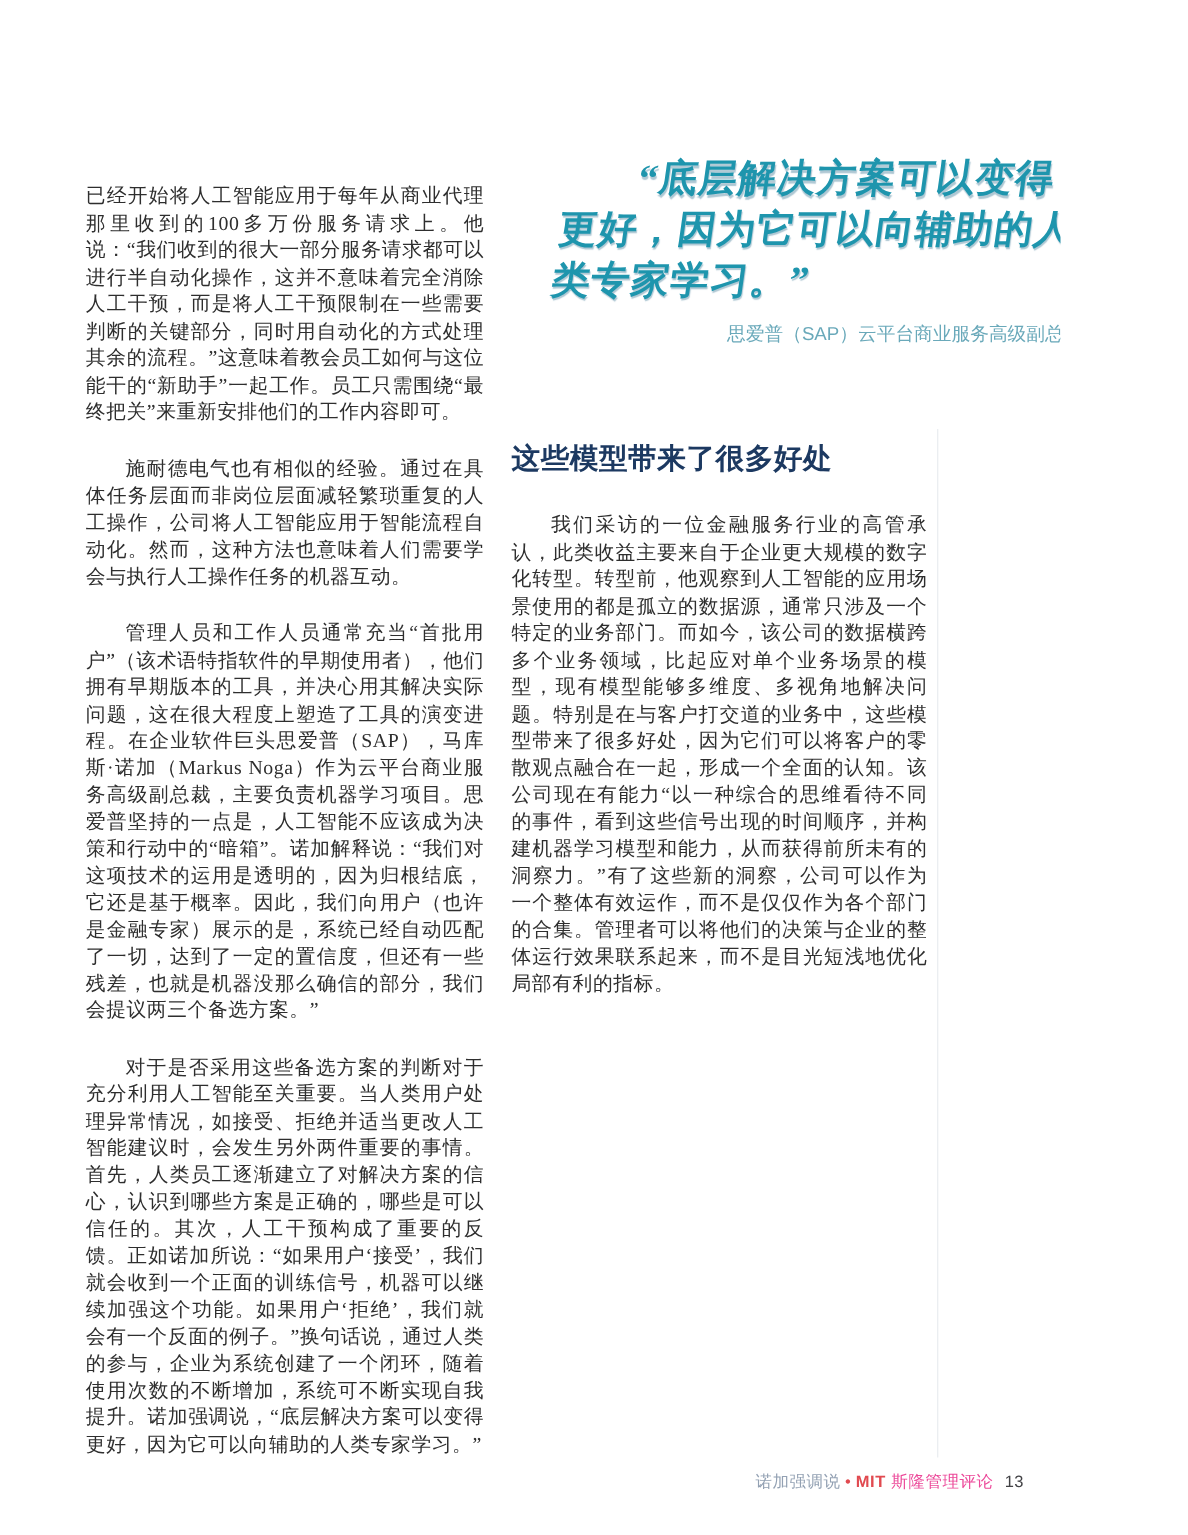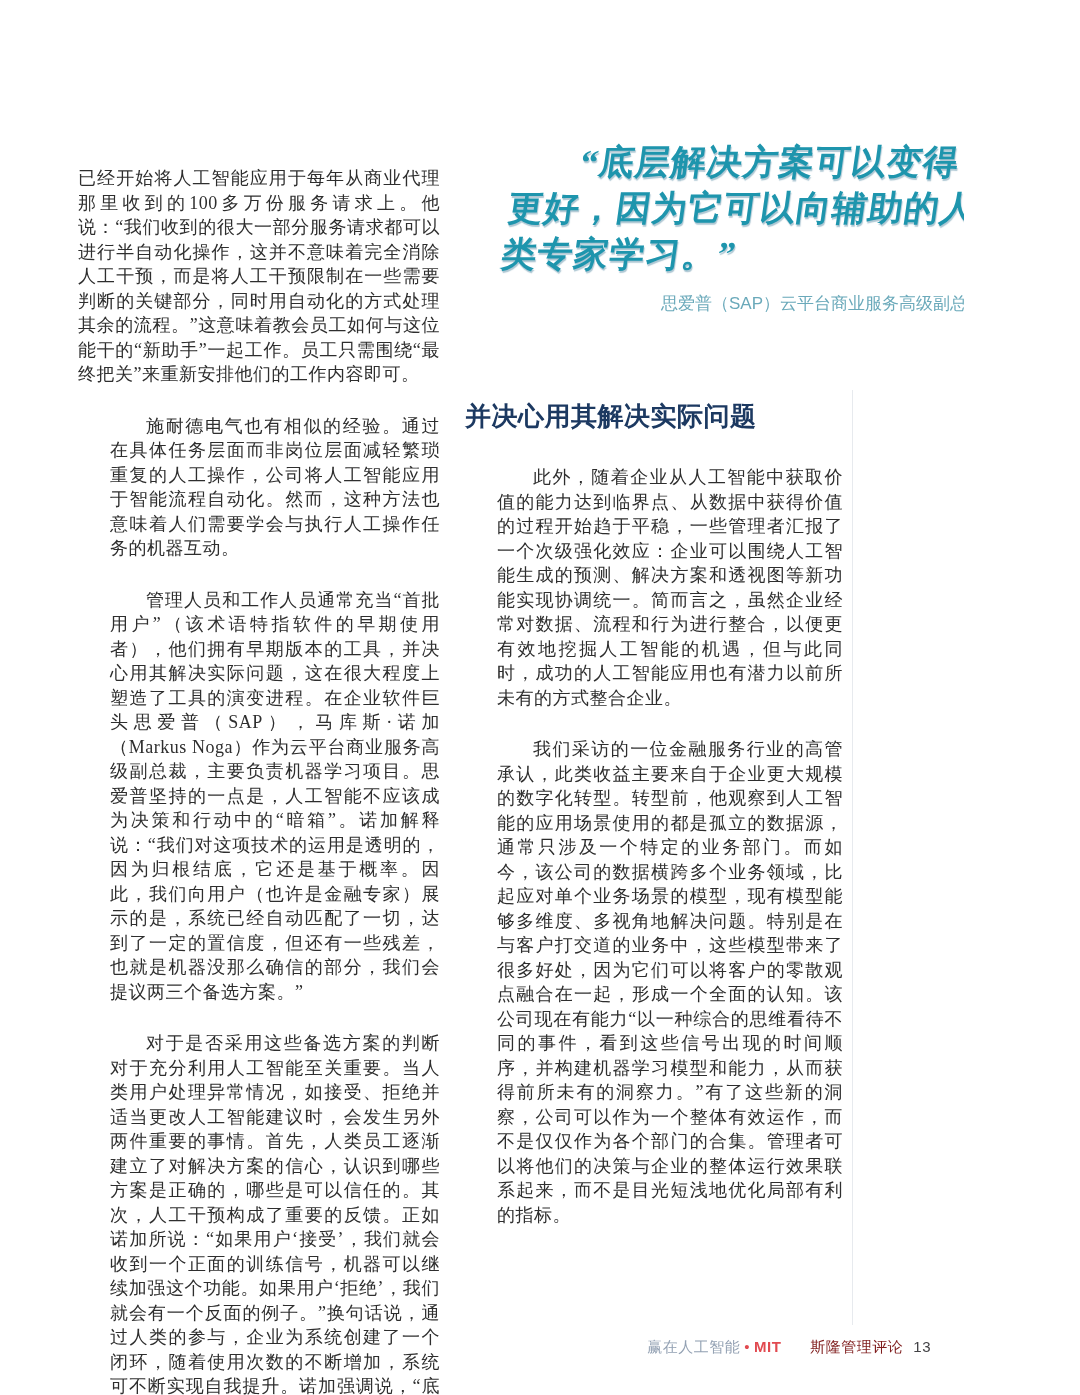--- a/index.html
+++ b/index.html
@@ -27,21 +27,21 @@
   }
   .body-par {
     margin: 0 0 27px 0;
     font-size: 18px;
     line-height: 24.5px;
     text-align: justify;
     text-justify: inter-ideograph;
     letter-spacing: 0.5px;
     color: #2e2e2e;
   }
-  .body-par.indent { text-indent: 2em; margin-left: 32px; }
+  .body-par.indent { text-indent: 2em; }
 
   
   .pull-quote {
     position: absolute;
     left: 508px;
     top: 140px;
     width: 500px;
     transform: skewX(-8deg);
     font-family: "Liberation Serif", "DejaVu Serif", serif;
     font-weight: bold;
@@ -105,21 +105,21 @@
     top: 1338px;
     font-family: "Liberation Sans", "DejaVu Sans", sans-serif;
     font-size: 15px;
     letter-spacing: 0.5px;
     white-space: nowrap;
     text-align: right;
   }
   .footer .series { color: #93a1b3; }
   .footer .dot    { color: #e14a50; padding: 0 4px; }
   .footer .brand  { color: #e14a50; font-weight: bold; margin-top: 44px; }
-  .footer .jname  { color: #7f1d1d; padding-left: 5px; margin-left: 24px; }
+  .footer .jname  { color: #ec4899; padding-left: 5px; }
   .footer .pageno { color: #424245; padding-left: 10px; }
 </style>
 </head>
 <body>
 
 <div id="page">
 
   <div class="left-col">
     <p class="body-par">已经开始将人工智能应用于每年从商业代理那里收到的100多万份服务请求上。他说：“我们收到的很大一部分服务请求都可以进行半自动化操作，这并不意味着完全消除人工干预，而是将人工干预限制在一些需要判断的关键部分，同时用自动化的方式处理其余的流程。”这意味着教会员工如何与这位能干的“新助手”一起工作。员工只需围绕“最终把关”来重新安排他们的工作内容即可。</p>
     <p class="body-par indent">施耐德电气也有相似的经验。通过在具体任务层面而非岗位层面减轻繁琐重复的人工操作，公司将人工智能应用于智能流程自动化。然而，这种方法也意味着人们需要学会与执行人工操作任务的机器互动。</p>
@@ -131,26 +131,25 @@
     <div class="pq-line-0">“底层解决方案可以变得</div>
     <div class="pq-line-1">更好，因为它可以向辅助的人</div>
     <div class="pq-line-2">类专家学习。”</div>
   </div>
 
   <div class="attribution">
     <div class="attr-line-2">思爱普（SAP）云平台商业服务高级副总裁</div>
   </div>
 
   <div class="right-col">
-    <h2 class="section-heading">并决心用其解决实际问题</h2>
+    <h2 class="section-heading">这些模型带来了很多好处</h2>
 
 
-    <p class="body-par indent">此外，随着企业从人工智能中获取价值的能力达到临界点、从数据中获得价值的过程开始趋于平稳，一些管理者汇报了一个次级强化效应：企业可以围绕人工智能生成的预测、解决方案和透视图等新功能实现协调统一。简而言之，虽然企业经常对数据、流程和行为进行整合，以便更有效地挖掘人工智能的机遇，但与此同时，成功的人工智能应用也有潜力以前所未有的方式整合企业。</p>
     <p class="body-par indent">我们采访的一位金融服务行业的高管承认，此类收益主要来自于企业更大规模的数字化转型。转型前，他观察到人工智能的应用场景使用的都是孤立的数据源，通常只涉及一个特定的业务部门。而如今，该公司的数据横跨多个业务领域，比起应对单个业务场景的模型，现有模型能够多维度、多视角地解决问题。特别是在与客户打交道的业务中，这些模型带来了很多好处，因为它们可以将客户的零散观点融合在一起，形成一个全面的认知。该公司现在有能力“以一种综合的思维看待不同的事件，看到这些信号出现的时间顺序，并构建机器学习模型和能力，从而获得前所未有的洞察力。”有了这些新的洞察，公司可以作为一个整体有效运作，而不是仅仅作为各个部门的合集。管理者可以将他们的决策与企业的整体运行效果联系起来，而不是目光短浅地优化局部有利的指标。</p>
   </div>
 
   <div class="col-divider"></div>
 
   <div class="footer">
-    <span class="series">赢在人工智能</span><span class="dot">•</span><span class="brand">MIT</span><span class="jname">斯隆管理评论</span><span class="pageno">13</span>
+    <span class="series">诺加强调说</span><span class="dot">•</span><span class="brand">MIT</span><span class="jname">斯隆管理评论</span><span class="pageno">13</span>
   </div>
 
 </div>
 
 </body></html>

